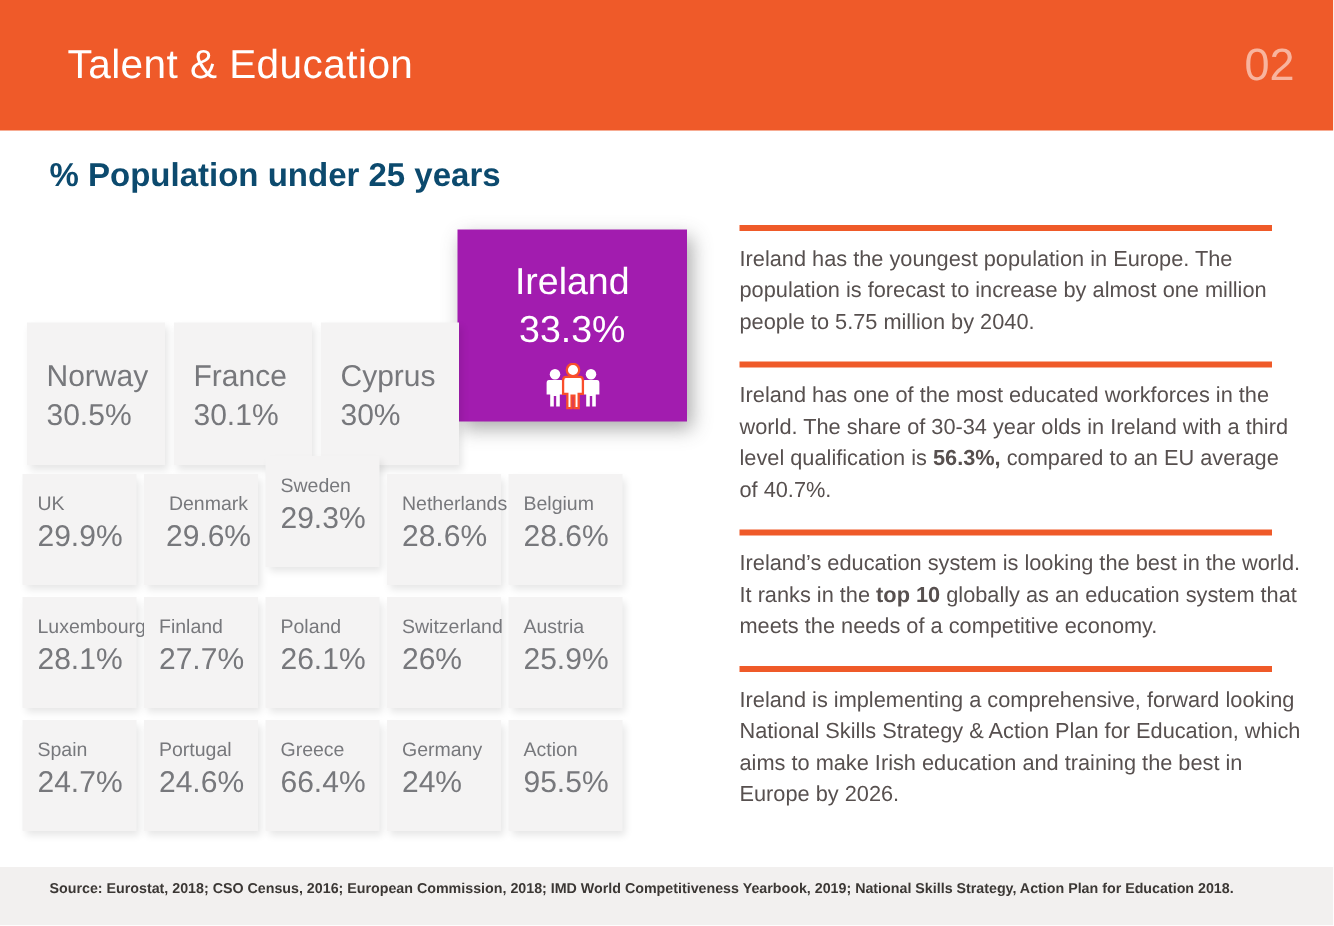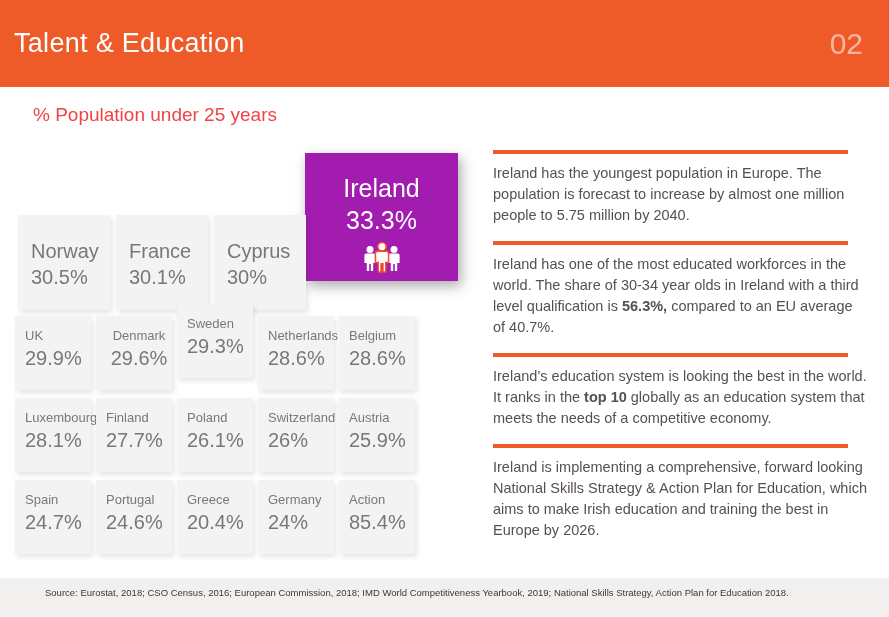--- a/index.html
+++ b/index.html
@@ -2,26 +2,26 @@
 <html><head>
 <meta charset="utf-8">
 <style>
   html,body{margin:0;padding:0;background:#ffffff;}
   .page{position:relative;width:889px;height:617px;overflow:hidden;background:#ffffff;
         font-family:"Liberation Sans",sans-serif;}
 
   
   .header{position:absolute;left:0;top:0;width:889px;height:87px;background:#EF5A29;
           display:flex;align-items:center;justify-content:space-between;
-          padding:0 26px 0 14px;box-sizing:border-box;}
+          padding:0 26px 0 45px;box-sizing:border-box;}
   .header-title{color:#ffffff;font-size:27px;font-weight:400;letter-spacing:.3px;}
   .page-num{color:rgba(255,255,255,.55);font-size:30px;font-weight:400;}
 
   
-  .chart-title{position:absolute;left:33px;top:104px;font-size:19px;font-weight:400;color:#ef4444;}
+  .chart-title{position:absolute;left:33px;top:104px;font-size:22px;font-weight:700;color:#0c4a6e;}
 
   
   .tile{position:absolute;background:#F4F3F3;box-shadow:2px 3px 5px rgba(0,0,0,.10);
         color:#77787C;box-sizing:border-box;}
   .big{width:92px;height:95px;top:215px;padding:23px 0 0 13px;}
   .big .t-country{font-size:20px;line-height:26px;white-space:nowrap;}
   .big .t-value{font-size:20px;line-height:26px;}
   .small{width:76px;height:74px;padding:12px 0 0 10px;}
   .small .t-country{font-size:13px;line-height:15px;white-space:nowrap;}
   .small .t-value{font-size:20px;margin-top:4px;}
@@ -34,21 +34,21 @@
   .i-icon{margin-top:7px;}
 
   
   .info-col{position:absolute;left:493px;top:150px;width:375px;}
   .rule{width:355px;height:4px;background:#EF5A29;margin-bottom:9px;}
   .info-block p{margin:0 0 15px 0;font-size:14.5px;line-height:21px;color:#57504F;}
   .info-block strong{font-weight:700;}
 
   
   .footer{position:absolute;left:0;top:578px;width:889px;height:39px;background:#F2F0EF;}
-  .source{padding:9px 0 0 33px;font-size:9.5px;font-weight:400;color:#3B3734;margin-left:12px;}
+  .source{padding:9px 0 0 33px;font-size:9.5px;font-weight:700;color:#3B3734;}
 </style>
 </head>
 <body>
 
 <div class="page">
 
   <div class="header">
     <div class="header-title">Talent &amp; Education</div>
     <div class="page-num">02</div>
   </div>
@@ -131,29 +131,29 @@
   <div class="tile small" style="left:15px;top:480px;">
     <div class="t-country">Spain</div>
     <div class="t-value">24.7%</div>
   </div>
   <div class="tile small" style="left:96px;top:480px;">
     <div class="t-country">Portugal</div>
     <div class="t-value">24.6%</div>
   </div>
   <div class="tile small" style="left:177px;top:480px;">
     <div class="t-country">Greece</div>
-    <div class="t-value">20.4%</div>
+    <div class="t-value">66.4%</div>
   </div>
   <div class="tile small" style="left:258px;top:480px;">
     <div class="t-country">Germany</div>
     <div class="t-value">24%</div>
   </div>
   <div class="tile small" style="left:339px;top:480px;">
     <div class="t-country">Action</div>
-    <div class="t-value">85.4%</div>
+    <div class="t-value">95.5%</div>
   </div>
 
   <div class="info-col">
     <div class="info-block">
       <div class="rule"></div>
       <p><span>Ireland has the youngest population in Europe. The population is forecast to increase by almost one million people to 5.75 million by 2040.</span></p>
     </div>
     <div class="info-block">
       <div class="rule"></div>
       <p><span>Ireland has one of the most educated workforces in the world. The share of 30-34 year olds in Ireland with a third level qualification is </span><strong>56.3%,</strong><span> compared to an EU average of 40.7%.</span></p>

